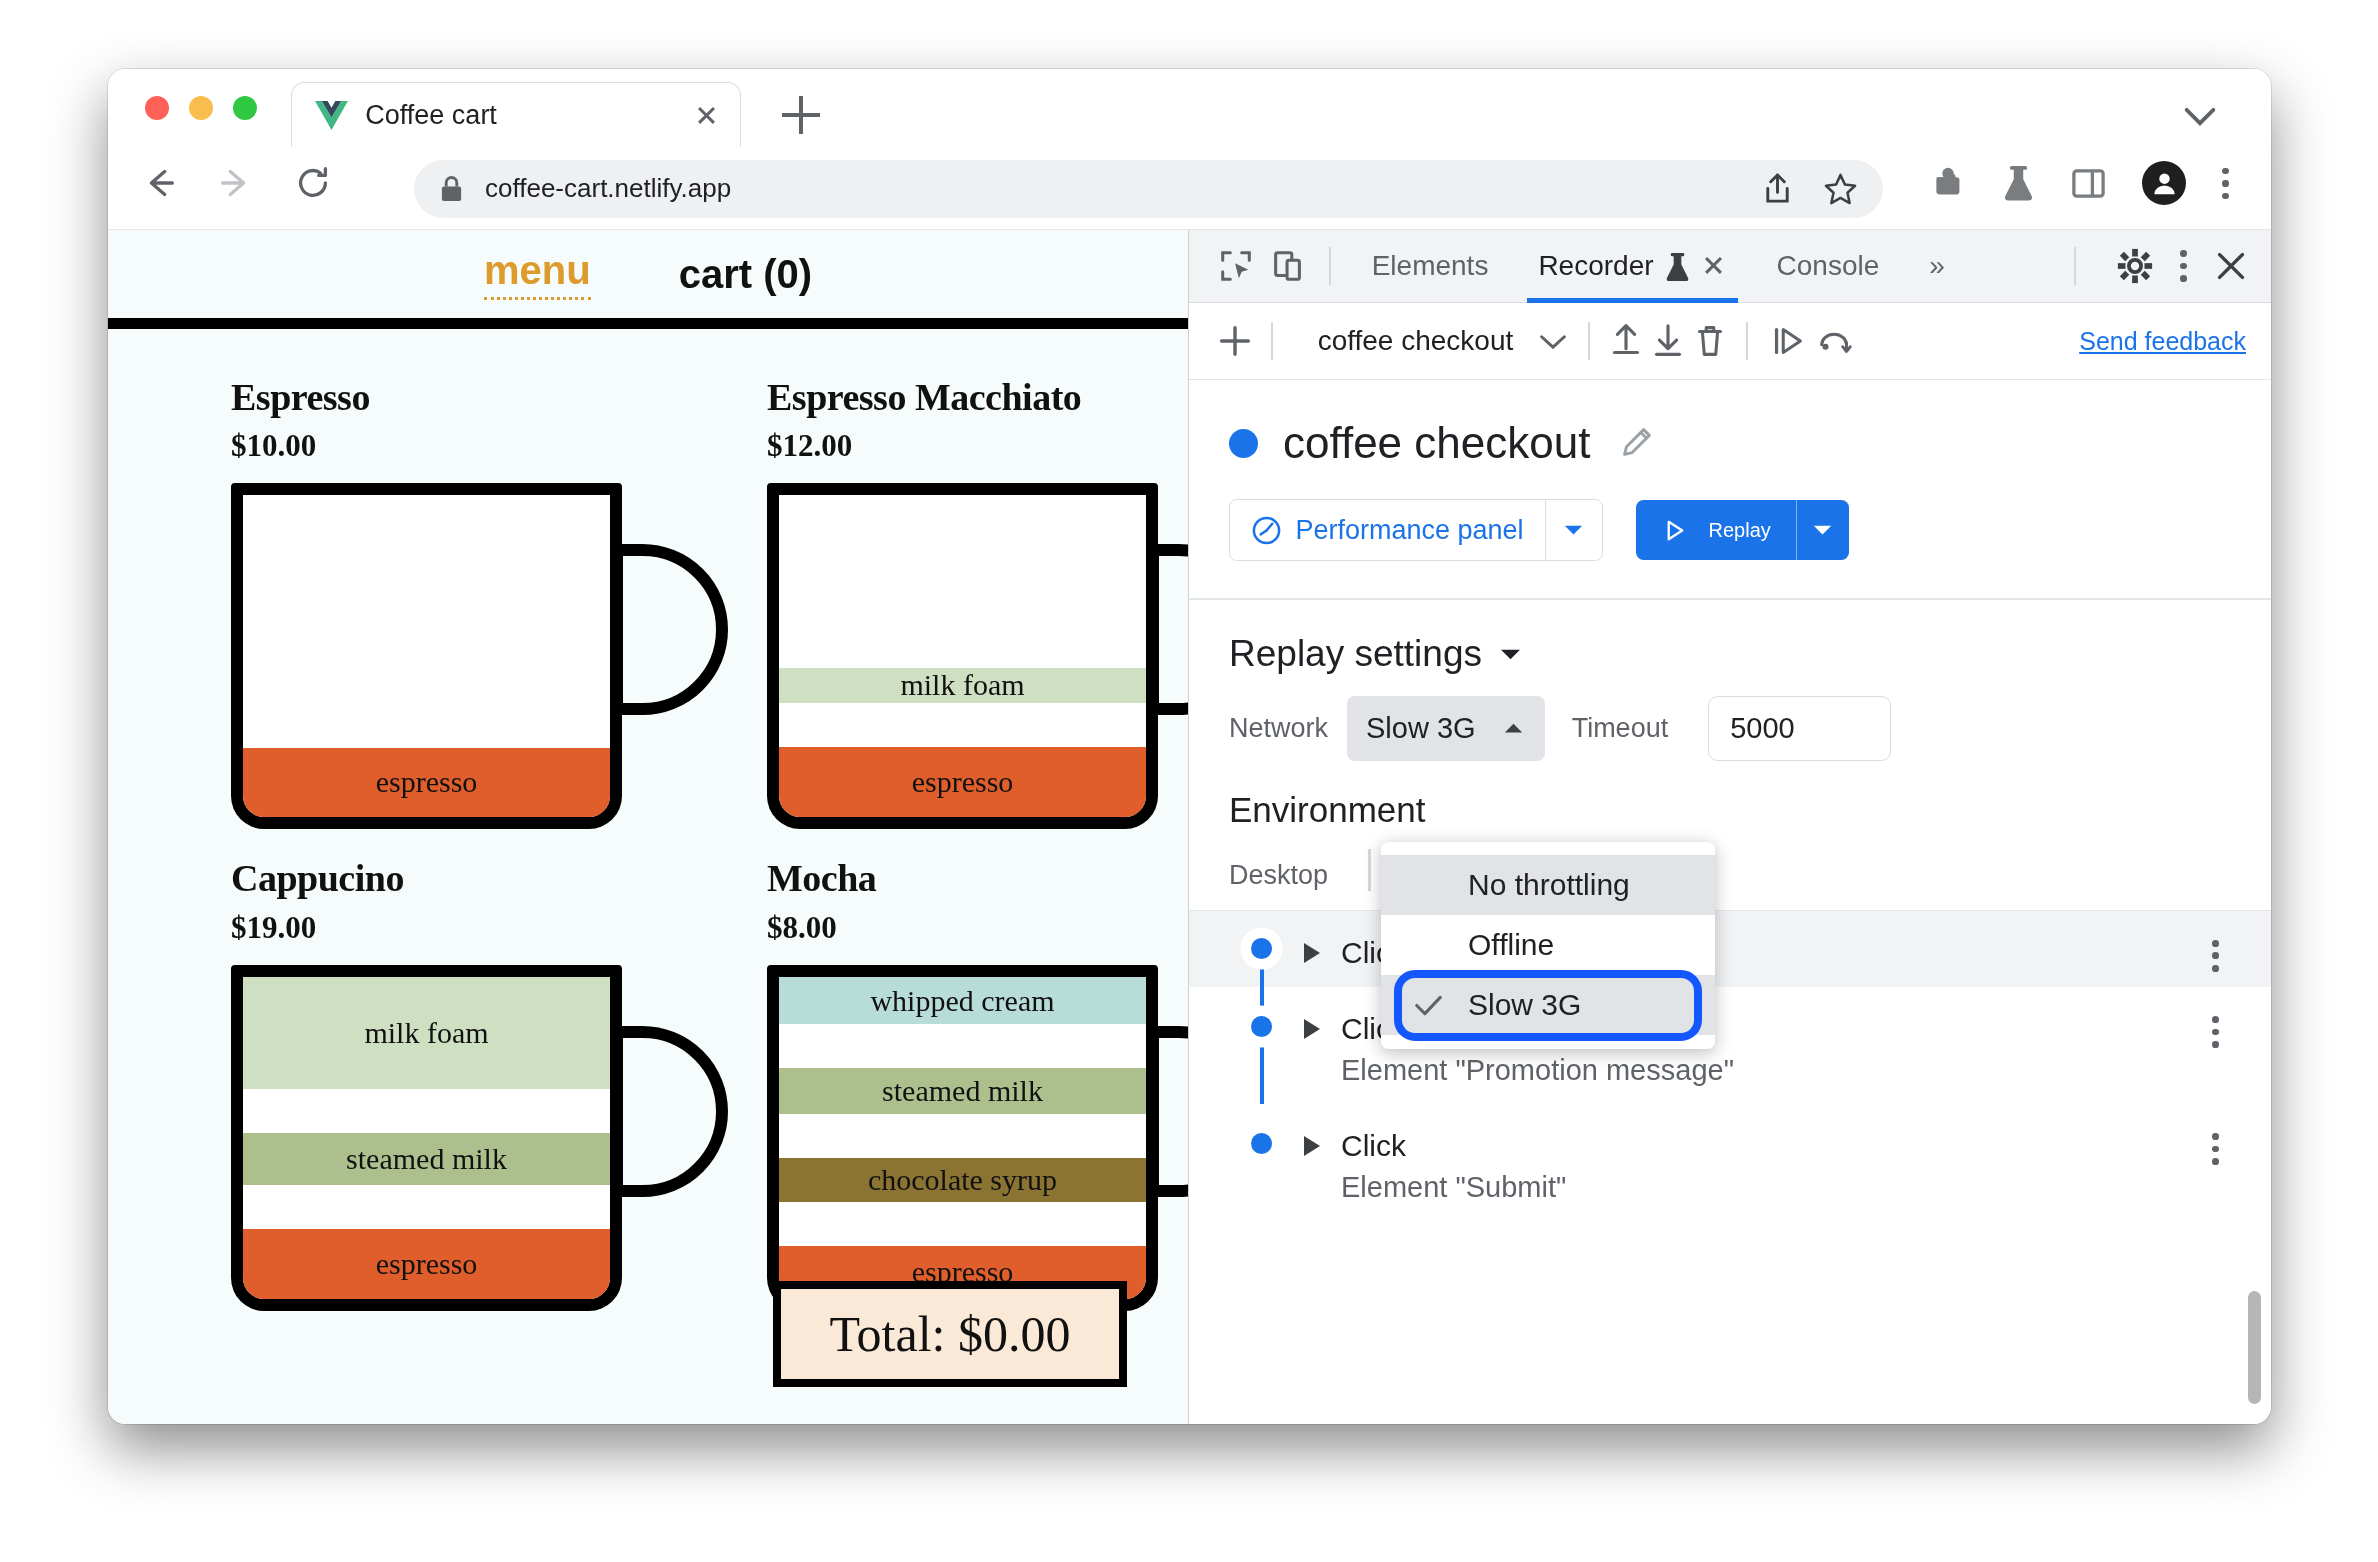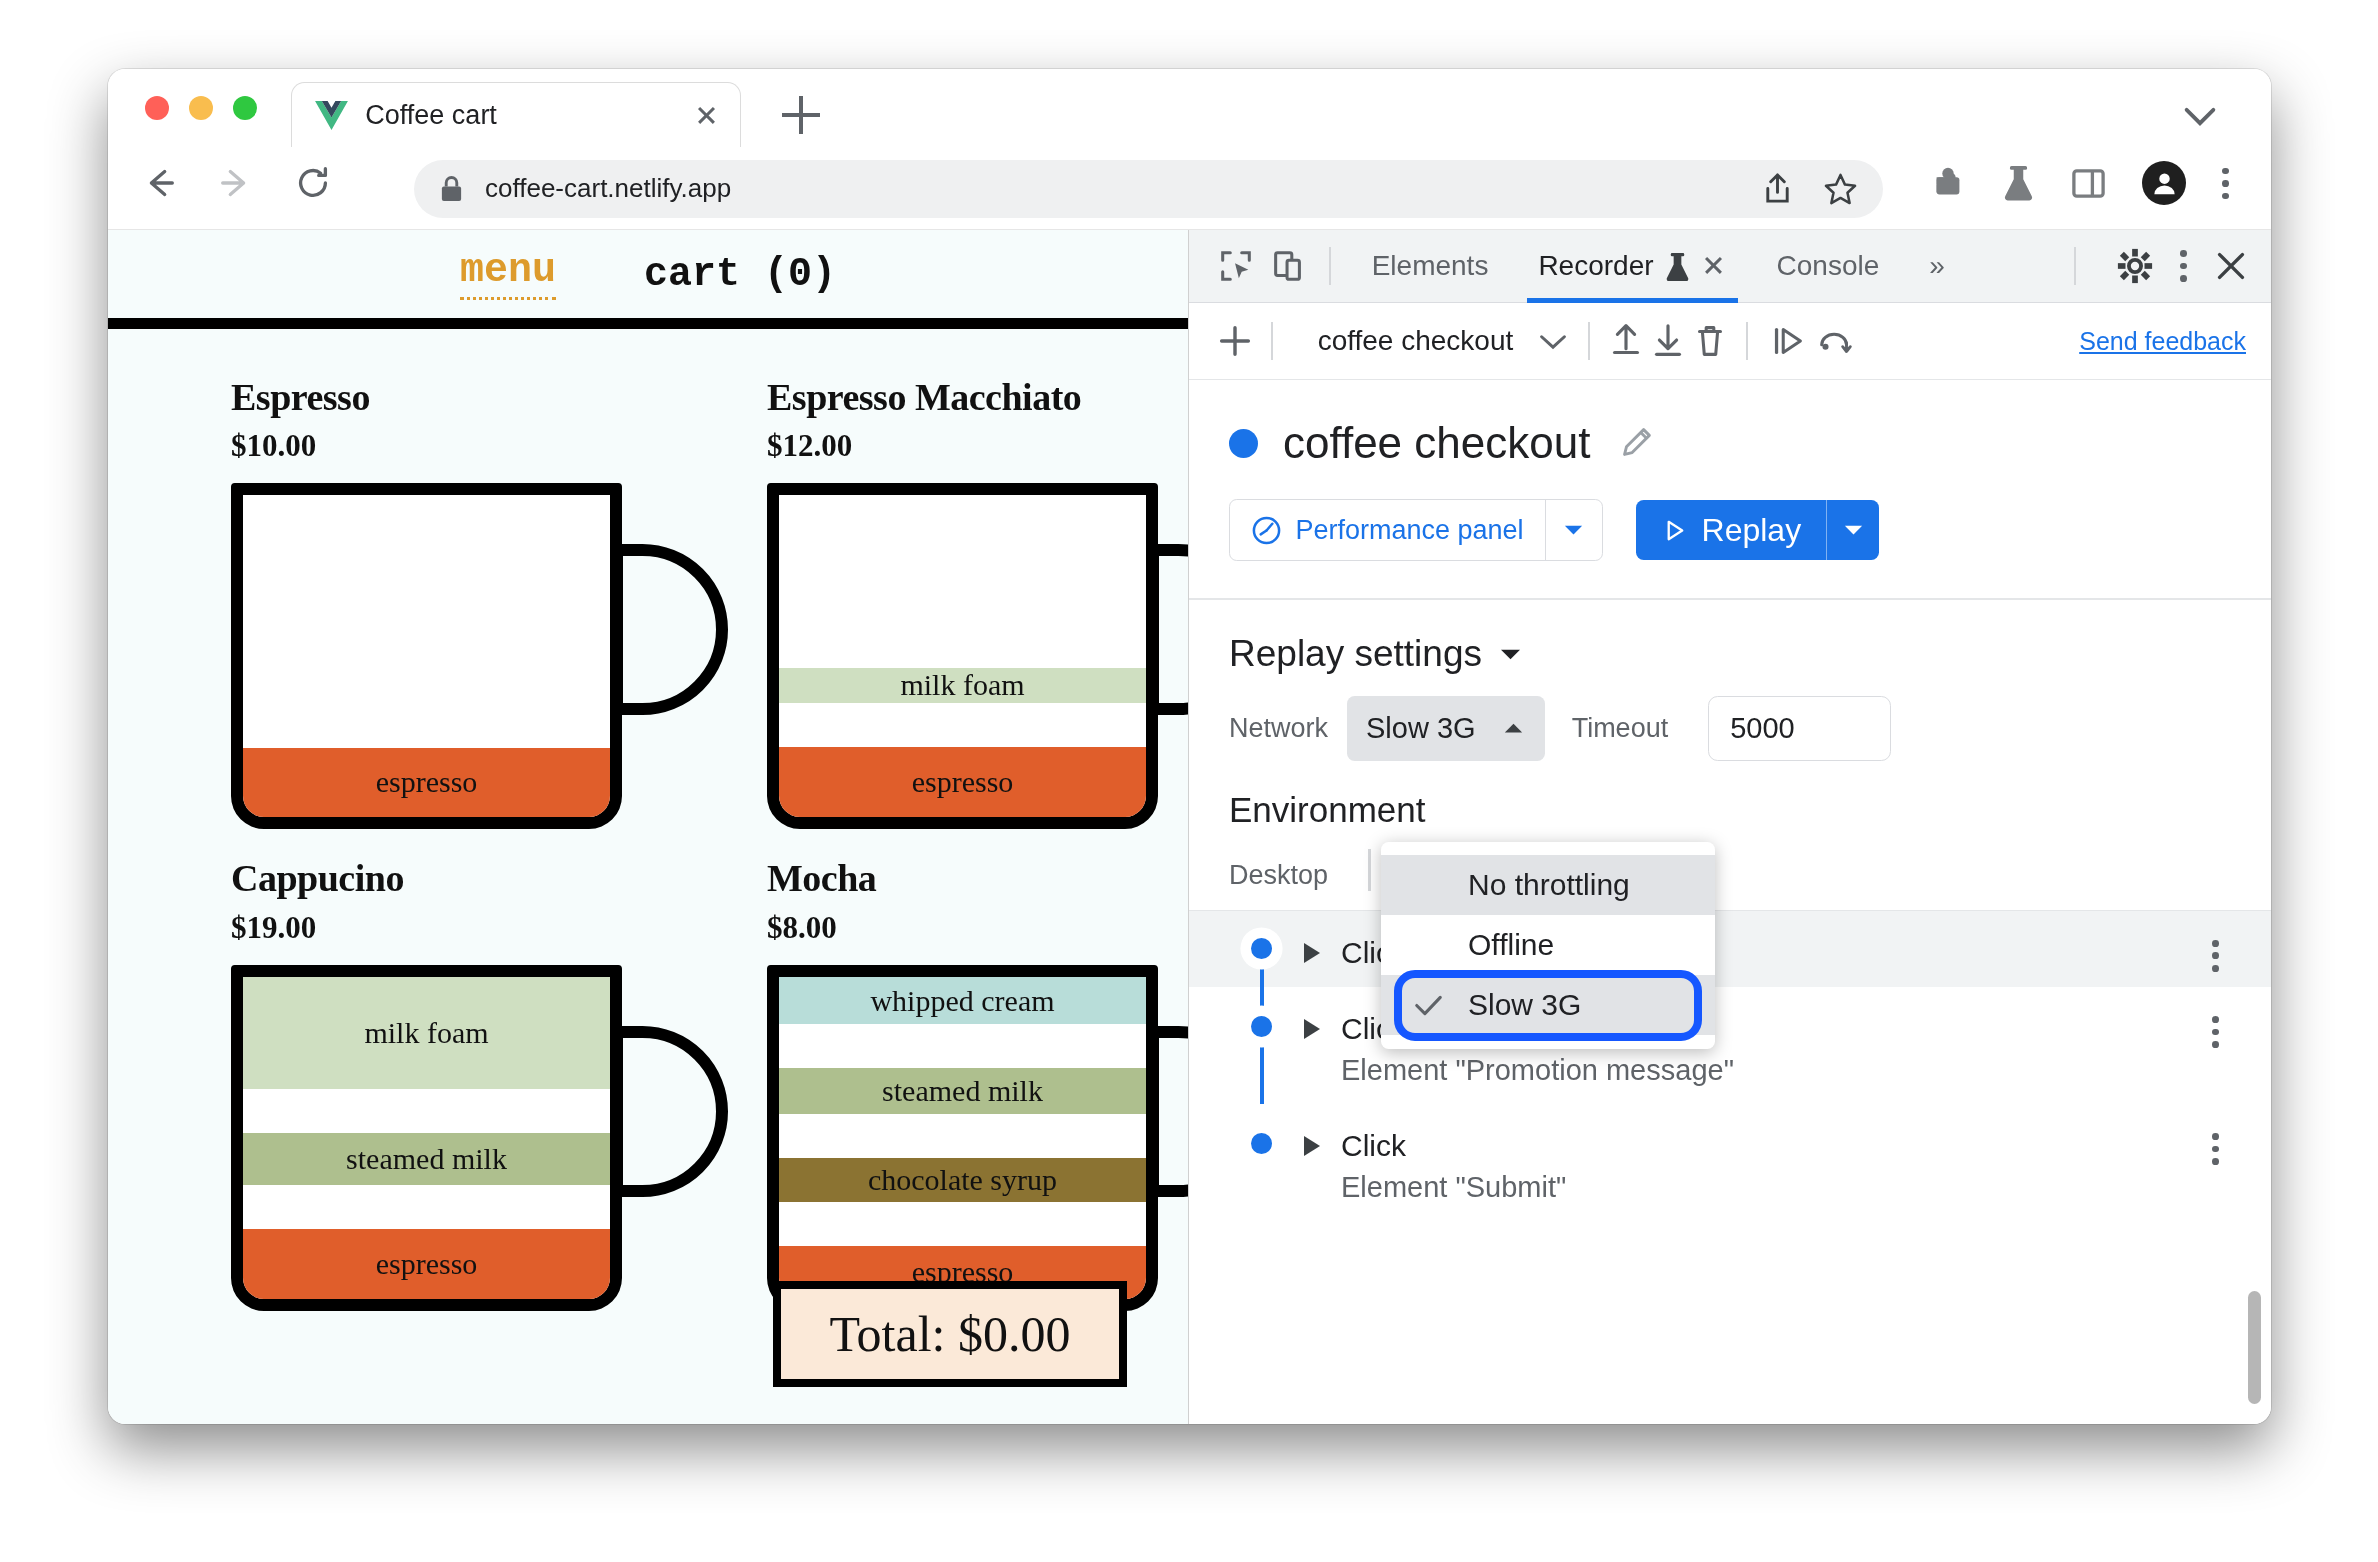--- a/index.html
+++ b/index.html
@@ -60,21 +60,21 @@
   .avatar{width:44px;height:44px;border-radius:50%;background:#1f1f1f;display:flex;align-items:center;justify-content:center;}
   .kebab{width:7.7px;display:flex;flex-direction:column;gap:5.8px;align-items:center;}
   .kebab i{width:6.7px;height:6.7px;border-radius:50%;background:#5f6368;display:block;}
 
   
   .content{position:relative;height:1195px;display:flex;}
   .page{width:1080px;background:#f6fcfc;position:relative;overflow:hidden;border-right:1.9px solid #d0d0d0;}
   .devtools{flex:1 1 auto;background:#ffffff;position:relative;overflow:hidden;}
 
   
-  .page-nav{height:88px;display:flex;align-items:center;justify-content:center;gap:88px;font-family:Liberation Mono, monospace;}
+  .page-nav{height:88px;display:flex;align-items:center;justify-content:center;gap:88px;font-family:Liberation Sans, sans-serif;}
   .nav-menu{font-size:40px;font-weight:bold;color:#dd9b2c;border-bottom:3.8px dotted #dd9b2c;padding-bottom:3.8px;}
   .nav-cart{font-size:40px;font-weight:bold;color:#111;}
   .page-rule{height:10.6px;background:#000;margin:0;}
 
   .grid{display:grid;grid-template-columns:1fr 1fr;padding:46px 0 0 123px;column-gap:67px;row-gap:27px;}
   .prod-name{font-family:"Liberation Serif",serif;font-weight:bold;font-size:38px;color:#111;margin:0 0 9.6px 0;letter-spacing:-0.5px;}
   .prod-price{font-family:"Liberation Serif",serif;font-weight:bold;font-size:31px;color:#111;margin:0 0 19px 0;}
 
   .cup-wrap{position:relative;width:469px;height:346px;}
   .cup-body{
@@ -120,21 +120,21 @@
   .blue-dot{width:29px;height:29px;border-radius:50%;background:#1a73e8;flex:0 0 auto;}
   .rec-title{font-size:44px;color:#202124;}
   .rec-btns{display:flex;align-items:center;gap:33px;margin-top:31px;}
   .btn-outline{
     height:60px;border:1.9px solid #dadce0;border-radius:7.7px;display:flex;align-items:center;
     background:#fff;
   }
   .btn-outline .lbl{display:flex;align-items:center;gap:13.4px;padding:0 21px;font-size:27px;color:#1a73e8;}
   .btn-outline .split{border-left:1.9px solid #dadce0;width:56px;height:100%;display:flex;align-items:center;justify-content:center;}
   .btn-blue{height:60px;background:#1a73e8;border-radius:7.7px;display:flex;align-items:center;color:#fff;}
-  .btn-blue .lbl{display:flex;align-items:center;gap:14px;padding:0 25px;font-size:32px;justify-content:space-between;}
+  .btn-blue .lbl{display:flex;align-items:center;gap:21px;padding:0 25px;font-size:20px;justify-content:space-between;}
   .btn-blue .split{border-left:1.9px solid rgba(255,255,255,.45);width:52px;height:100%;display:flex;align-items:center;justify-content:center;}
 
   .rec-divider{height:1.9px;background:#e4e6e8;margin-top:37px;}
 
   .settings{padding:33px 0 0 40px;position:relative;}
   .settings-title{font-size:37px;color:#202124;display:flex;align-items:center;gap:15.4px;}
   .set-row{display:flex;align-items:center;gap:0;margin-top:21px;}
   .set-label{font-size:27px;color:#5f6368;margin-right:19px;}
   .set-label.dark{color:#202124;font-size:35px;}
   .select-box{

